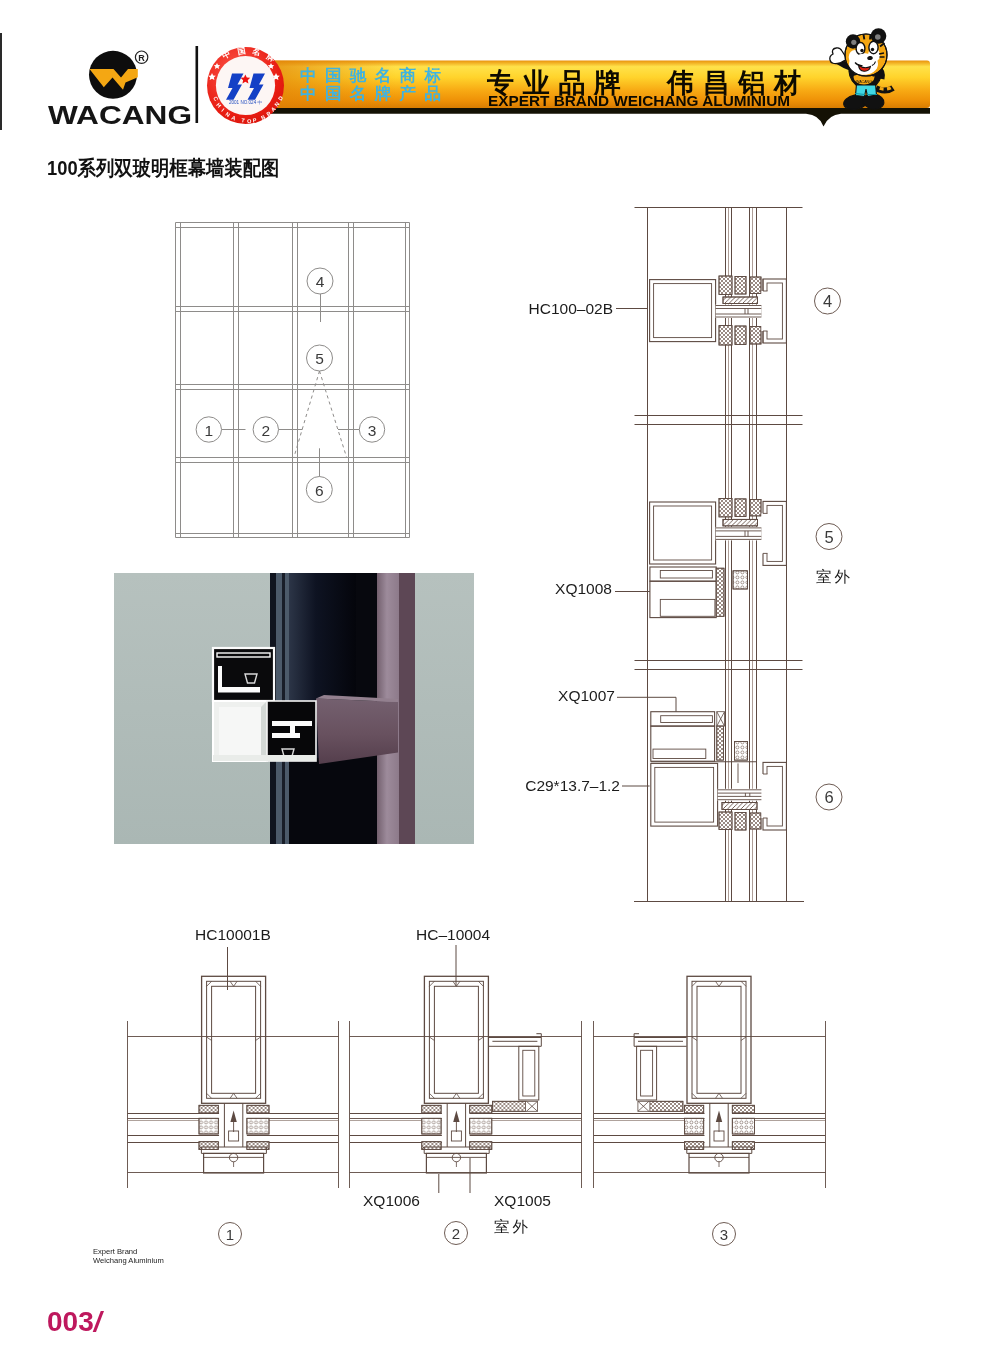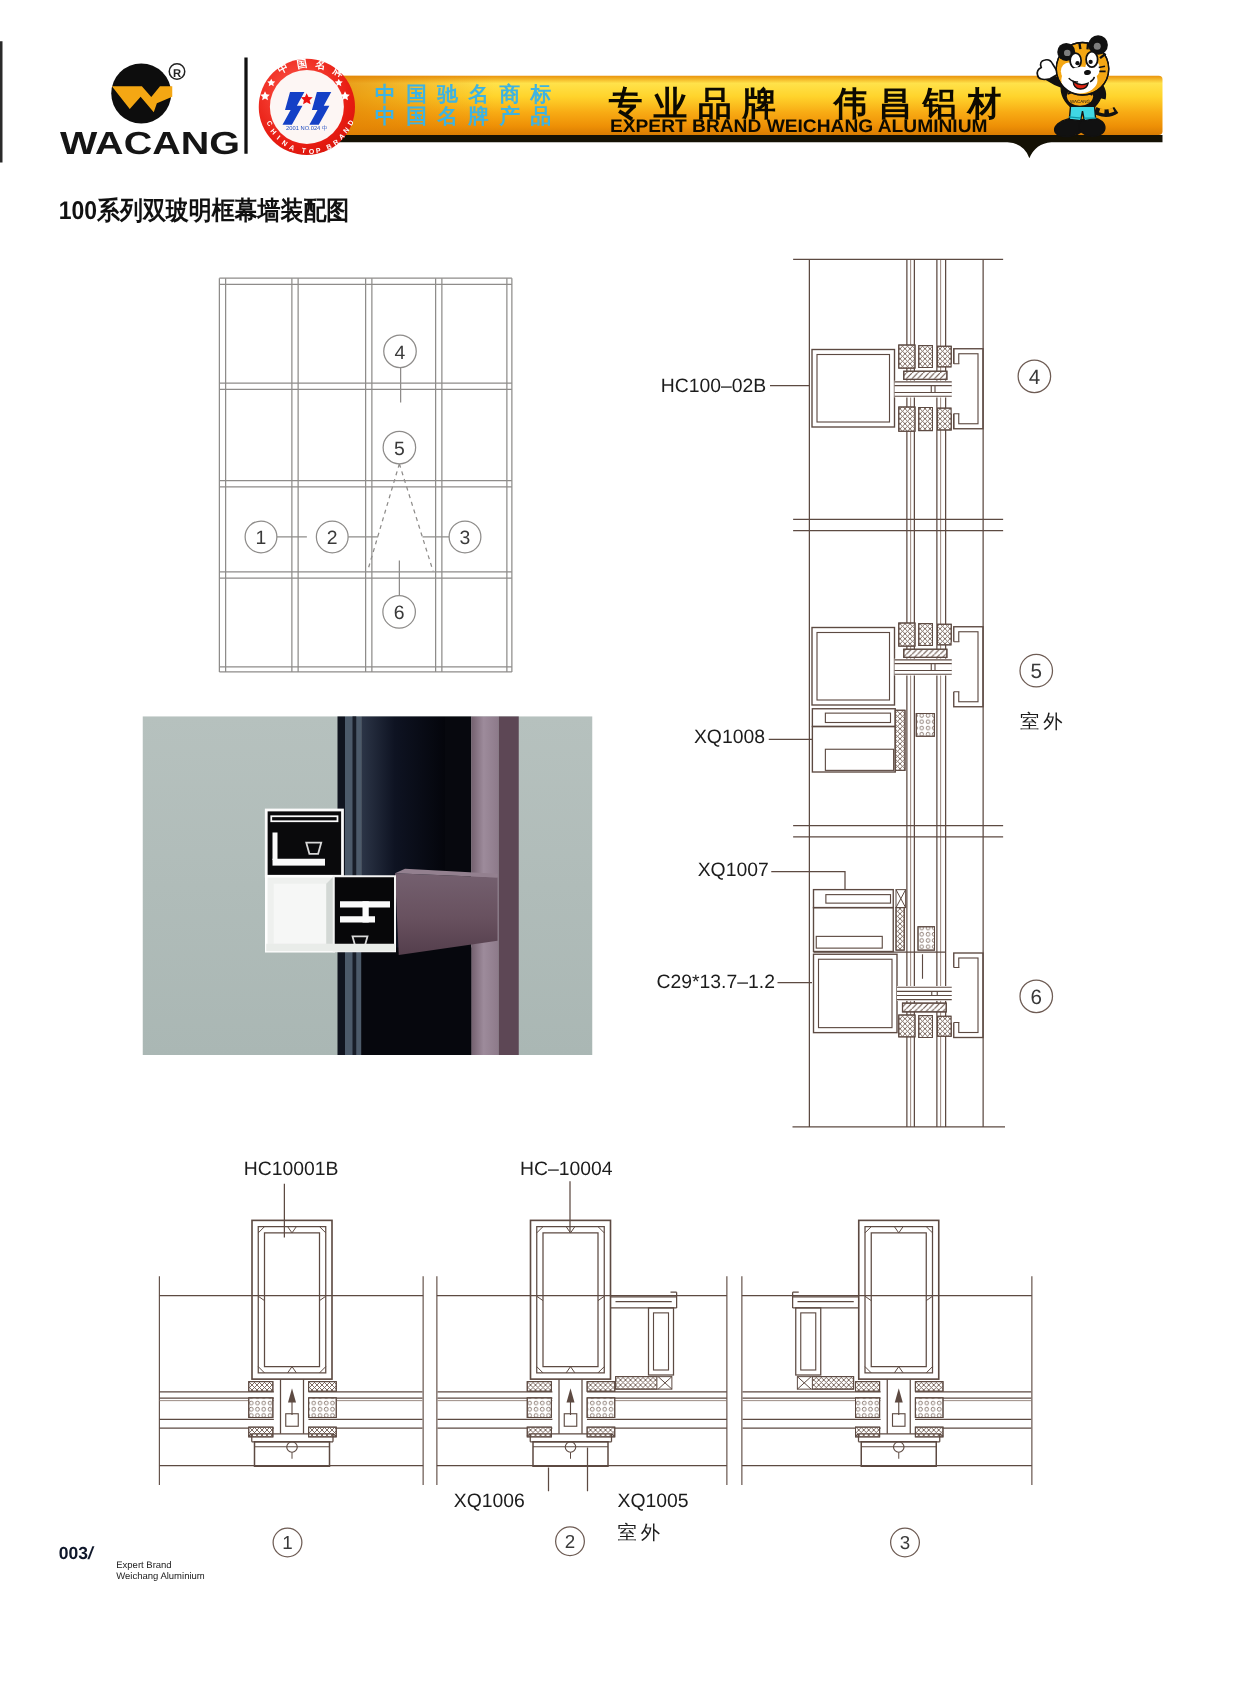--- a/index.html
+++ b/index.html
@@ -583,15 +583,15 @@
       <circle cx="356" cy="313" r="11.5" stroke="#6e5c54" fill="#fff"></circle>
       <text x="356" y="318.5" font-size="15" fill="#3a3a3a" text-anchor="middle">2</text>
     </g>
 
   <g>
       <circle cx="624" cy="314" r="11.5" stroke="#6e5c54" fill="#fff"></circle>
       <text x="624" y="319.5" font-size="15" fill="#3a3a3a" text-anchor="middle">3</text>
     </g>
 </svg>
 
-<div class="abs" style="left:47px;top:1234px;font-size:14px;font-weight:bold;color:#0f172a;">003<span style="font-style:italic;">/</span></div>
+<div class="abs" style="left:47px;top:1306px;font-size:28px;font-weight:bold;color:#be185d;">003<span style="font-style:italic;">/</span></div>
 
 <div class="abs" style="left:93px;top:1247px;font-size:7.6px;color:#222;line-height:9px;">Expert Brand<br>Weichang Aluminium</div>
 
 </body></html>

